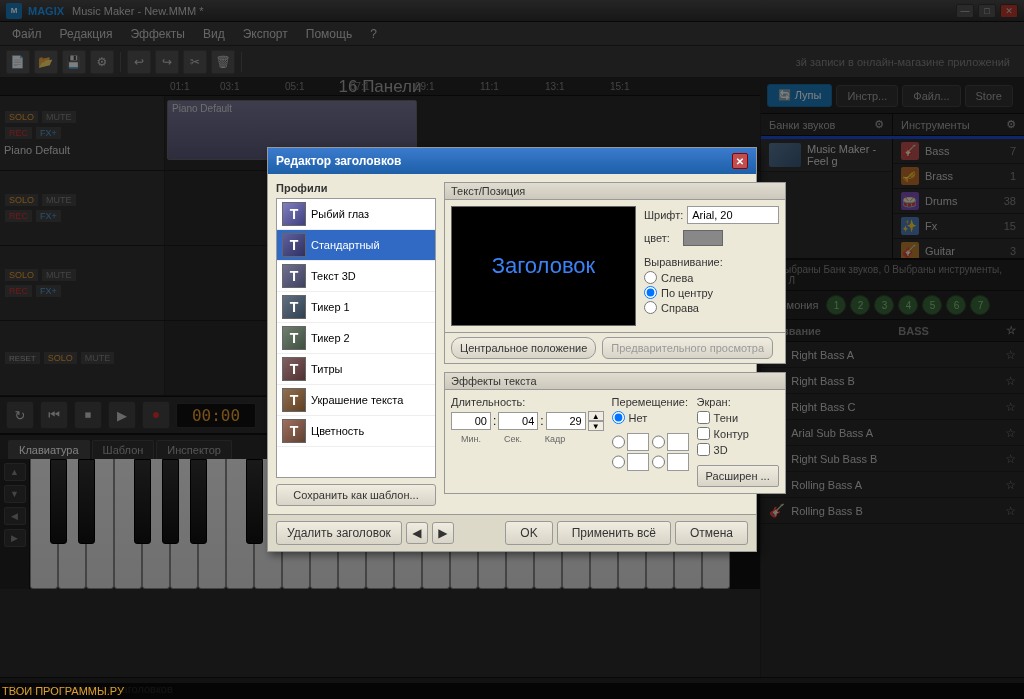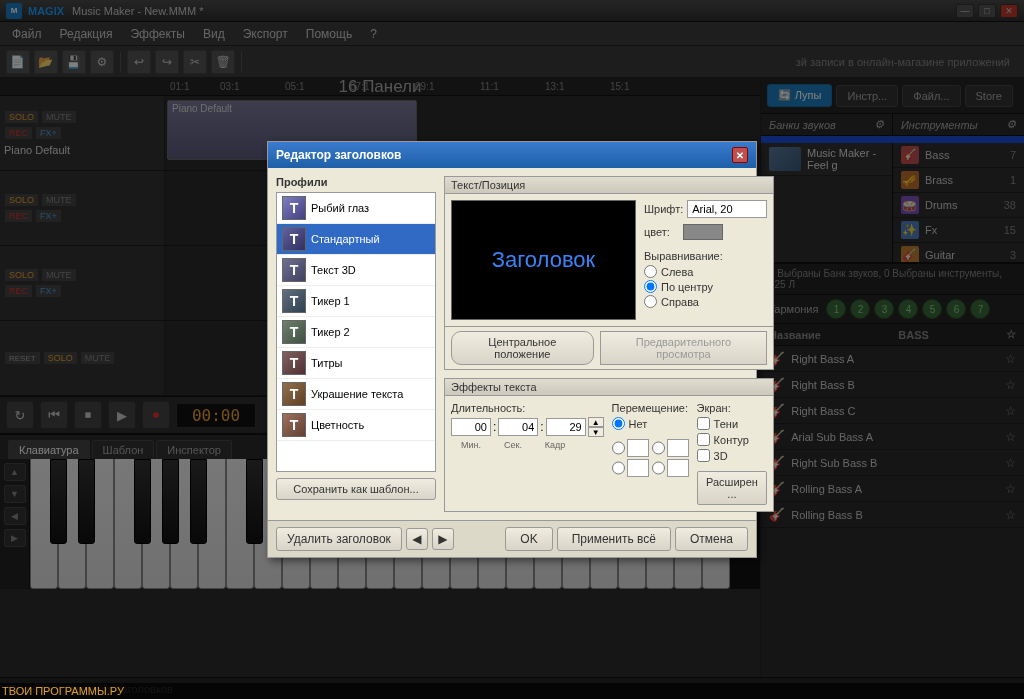--- a/index.html
+++ b/index.html
@@ -625,21 +625,21 @@
       gap: 6px;
       font-size: 11px;
     }
     .font-row { display: flex; align-items: center; gap: 4px; }
     .font-label { color: #333; min-width: 35px; }
     .font-input {
       border: 1px solid #999;
       background: white;
       padding: 2px 4px;
       font-size: 11px;
-      width: 80px;
+      width: 92px;
     }
     .color-box {
       width: 40px; height: 16px;
       background: #888;
       border: 1px solid #666;
       cursor: pointer;
     }
 
     .align-section { margin-top: 4px; }
     .align-label { color: #333; font-size: 11px; margin-bottom: 3px; }
@@ -653,21 +653,21 @@
       border: 1px solid #999;
       border-radius: 10px;
       cursor: pointer;
       font-size: 11px;
       color: #333;
     }
     .preview-btn {
       padding: 4px 8px;
       background: linear-gradient(to bottom, #f0ede0, #d8d5c8);
       border: 1px solid #999;
-      border-radius: 0;
+      border-radius: 6px;
       cursor: pointer;
       font-size: 11px;
       color: #999;
     }
 
     .position-btns {
       display: flex;
       gap: 6px;
       padding: 4px 6px;
       border-top: 1px solid #999;
@@ -997,21 +997,21 @@
         <span>🔄</span>
         Лупы
       </div>
       <div class="right-tab">Инстр...</div>
       <div class="right-tab">Файл...</div>
       <div class="right-tab">Store</div>
     </div>
 
     <div class="loop-browser">
 
-      <div style="display:flex;border-bottom:7px solid #1d4ed8;font-style:italic;">
+      <div style="display:flex;border-bottom:3px solid #1d4ed8;">
         <div class="sound-banks-header" style="flex:1;border-right:1px solid #111;">
           <span>Банки звуков</span>
           <span style="cursor:pointer;">⚙</span>
         </div>
         <div class="sound-banks-header" style="flex:1;">
           <span>Инструменты</span>
           <span style="cursor:pointer;">⚙</span>
         </div>
       </div>
 

